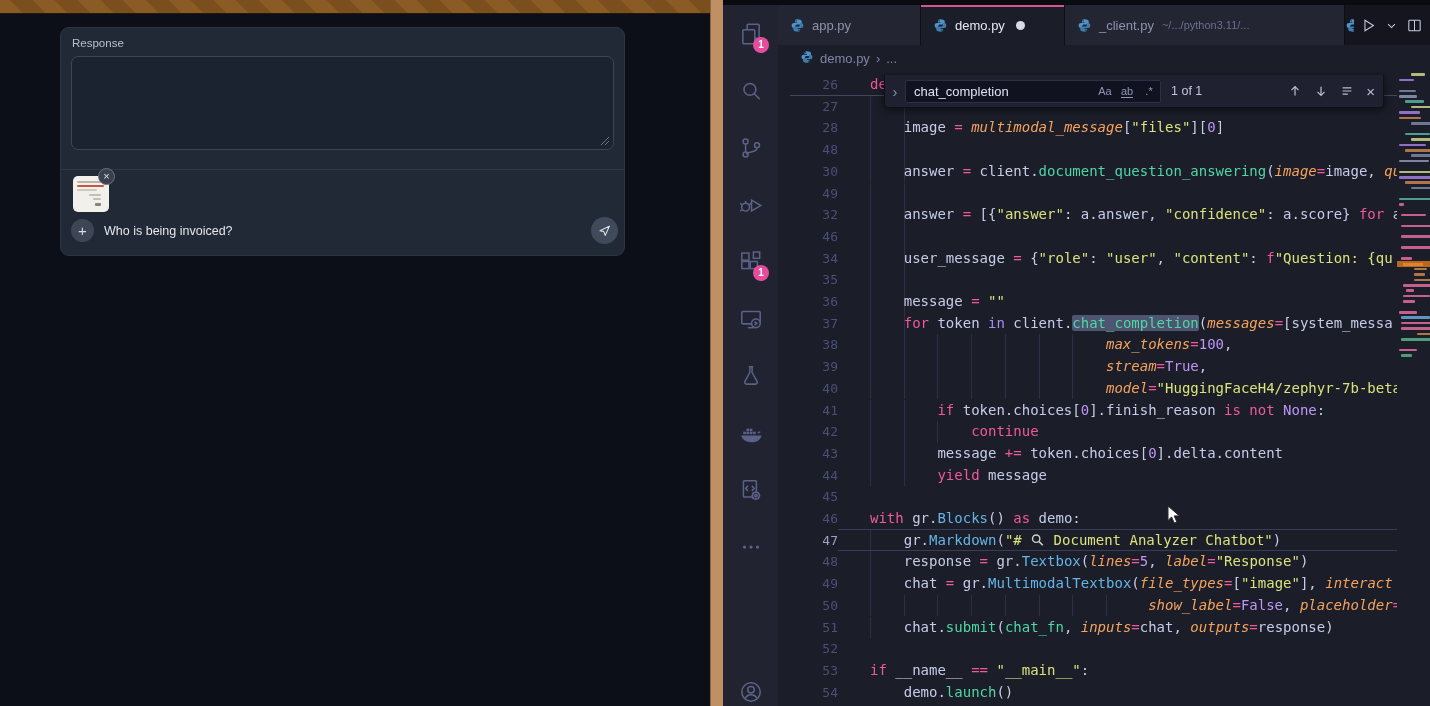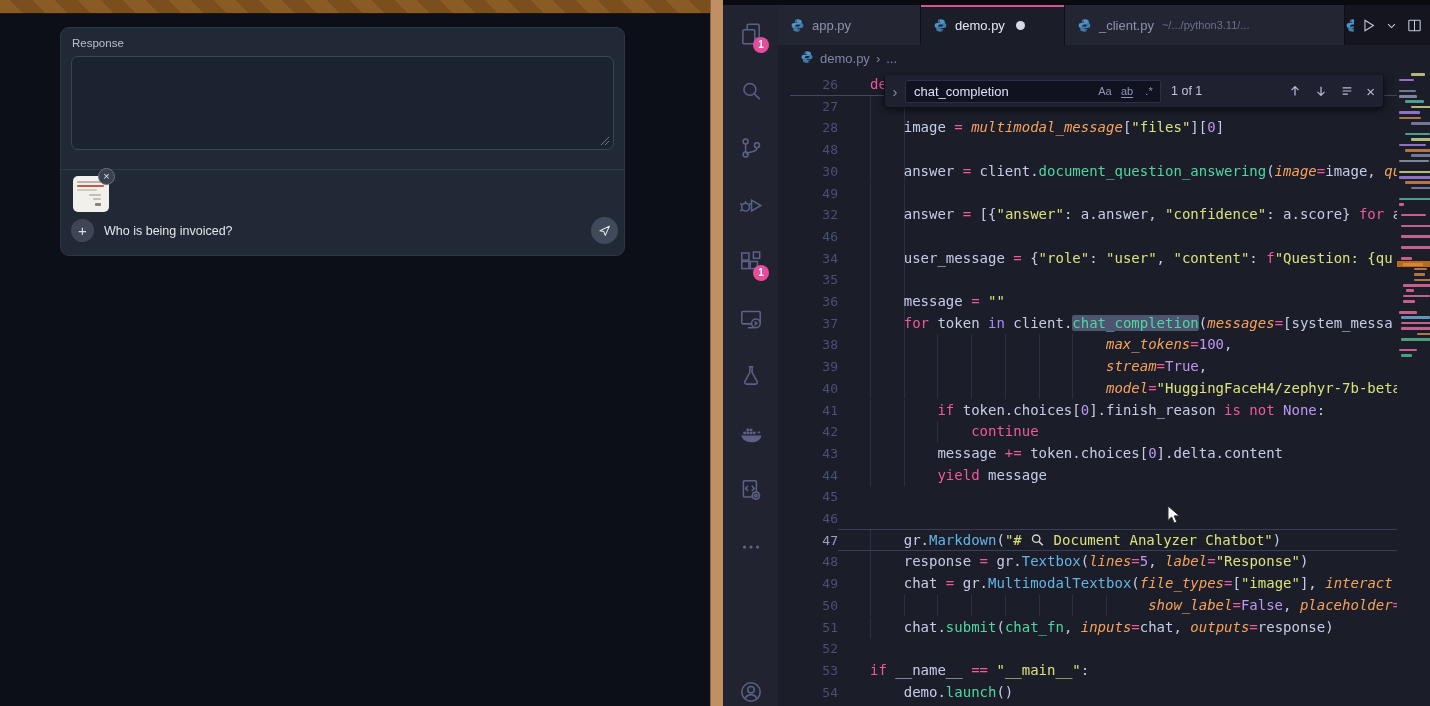--- a/index.html
+++ b/index.html
@@ -319,21 +319,21 @@
             <div class="cline" style="top: 219px;"><span class="gnum">36</span><span class="guide" style="left: 80px;"></span><span class="guide" style="left: 113.72px;"></span><span class="ctext"><span class="seg-txt">    message </span><span class="seg-op">=</span><span class="seg-txt"> </span><span class="seg-str">""</span></span></div>
             <div class="cline" style="top: 240.7px;"><span class="gnum">37</span><span class="guide" style="left: 80px;"></span><span class="guide" style="left: 113.72px;"></span><span class="ctext"><span class="seg-txt">    </span><span class="seg-kw">for</span><span class="seg-txt"> token </span><span class="seg-kw2">in</span><span class="seg-txt"> client.</span><span class="seg-fn hl">chat_completion</span><span class="seg-txt">(</span><span class="seg-param">messages</span><span class="seg-op">=</span><span class="seg-txt">[system_messa</span></span></div>
             <div class="cline" style="top: 262.4px;"><span class="gnum">38</span><span class="guide" style="left: 80px;"></span><span class="guide" style="left: 113.72px;"></span><span class="guide" style="left: 147.44px;"></span><span class="guide" style="left: 181.16px;"></span><span class="guide" style="left: 214.88px;"></span><span class="guide" style="left: 248.6px;"></span><span class="guide" style="left: 282.32px;"></span><span class="ctext"><span class="seg-txt">                            </span><span class="seg-param">max_tokens</span><span class="seg-op">=</span><span class="seg-num">100</span><span class="seg-txt">,</span></span></div>
             <div class="cline" style="top: 284.1px;"><span class="gnum">39</span><span class="guide" style="left: 80px;"></span><span class="guide" style="left: 113.72px;"></span><span class="guide" style="left: 147.44px;"></span><span class="guide" style="left: 181.16px;"></span><span class="guide" style="left: 214.88px;"></span><span class="guide" style="left: 248.6px;"></span><span class="guide" style="left: 282.32px;"></span><span class="ctext"><span class="seg-txt">                            </span><span class="seg-param">stream</span><span class="seg-op">=</span><span class="seg-num">True</span><span class="seg-txt">,</span></span></div>
             <div class="cline" style="top: 305.8px;"><span class="gnum">40</span><span class="guide" style="left: 80px;"></span><span class="guide" style="left: 113.72px;"></span><span class="guide" style="left: 147.44px;"></span><span class="guide" style="left: 181.16px;"></span><span class="guide" style="left: 214.88px;"></span><span class="guide" style="left: 248.6px;"></span><span class="guide" style="left: 282.32px;"></span><span class="ctext"><span class="seg-txt">                            </span><span class="seg-param">model</span><span class="seg-op">=</span><span class="seg-str">"HuggingFaceH4/zephyr-7b-beta</span></span></div>
             <div class="cline" style="top: 327.5px;"><span class="gnum">41</span><span class="guide" style="left: 80px;"></span><span class="guide" style="left: 113.72px;"></span><span class="ctext"><span class="seg-txt">        </span><span class="seg-kw">if</span><span class="seg-txt"> token.choices[</span><span class="seg-num">0</span><span class="seg-txt">].finish_reason </span><span class="seg-kw">is</span><span class="seg-txt"> </span><span class="seg-kw">not</span><span class="seg-txt"> </span><span class="seg-num">None</span><span class="seg-txt">:</span></span></div>
             <div class="cline" style="top: 349.2px;"><span class="gnum">42</span><span class="guide" style="left: 80px;"></span><span class="guide" style="left: 113.72px;"></span><span class="guide" style="left: 147.44px;"></span><span class="ctext"><span class="seg-txt">            </span><span class="seg-kw">continue</span></span></div>
             <div class="cline" style="top: 370.9px;"><span class="gnum">43</span><span class="guide" style="left: 80px;"></span><span class="guide" style="left: 113.72px;"></span><span class="ctext"><span class="seg-txt">        message </span><span class="seg-op">+=</span><span class="seg-txt"> token.choices[</span><span class="seg-num">0</span><span class="seg-txt">].delta.content</span></span></div>
             <div class="cline" style="top: 392.6px;"><span class="gnum">44</span><span class="guide" style="left: 80px;"></span><span class="guide" style="left: 113.72px;"></span><span class="ctext"><span class="seg-txt">        </span><span class="seg-kw">yield</span><span class="seg-txt"> message</span></span></div>
             <div class="cline" style="top: 414.3px;"><span class="gnum">45</span><span class="ctext"></span></div>
-            <div class="cline" style="top: 436px;"><span class="gnum">46</span></div>
+            <div class="cline" style="top: 436px;"><span class="gnum">46</span><span class="ctext"><span class="seg-kw">with</span><span class="seg-txt"> gr.</span><span class="seg-cls">Blocks</span><span class="seg-txt">() </span><span class="seg-kw">as</span><span class="seg-txt"> demo:</span></span></div>
             <div class="cline" style="top: 457.7px;"><span class="gnum cur">47</span><span class="guide" style="left: 80px;"></span><span class="ctext"><span class="seg-txt">    gr.</span><span class="seg-cls">Markdown</span><span class="seg-txt">(</span><span class="seg-str">"# </span><span><svg width="15" height="14" viewBox="0 0 16 16" style="vertical-align:-2px">
                     <circle cx="6.5" cy="6.5" r="4.2" stroke="#cfd4ca" fill="none" stroke-width="1.6"></circle>
                     <path d="M9.8 9.8L14 14" stroke="#cfd4ca" stroke-width="1.8"></path>
                   </svg></span><span class="seg-str"> Document Analyzer Chatbot"</span><span class="seg-txt">)</span></span></div>
             <div class="cline" style="top: 479.4px;"><span class="gnum">48</span><span class="guide" style="left: 80px;"></span><span class="ctext"><span class="seg-txt">    response </span><span class="seg-op">=</span><span class="seg-txt"> gr.</span><span class="seg-cls">Textbox</span><span class="seg-txt">(</span><span class="seg-param">lines</span><span class="seg-op">=</span><span class="seg-num">5</span><span class="seg-txt">, </span><span class="seg-param">label</span><span class="seg-op">=</span><span class="seg-str">"Response"</span><span class="seg-txt">)</span></span></div>
             <div class="cline" style="top: 501.1px;"><span class="gnum">49</span><span class="guide" style="left: 80px;"></span><span class="ctext"><span class="seg-txt">    chat </span><span class="seg-op">=</span><span class="seg-txt"> gr.</span><span class="seg-cls">MultimodalTextbox</span><span class="seg-txt">(</span><span class="seg-param">file_types</span><span class="seg-op">=</span><span class="seg-txt">[</span><span class="seg-str">"image"</span><span class="seg-txt">], </span><span class="seg-param">interact</span></span></div>
             <div class="cline" style="top: 522.8px;"><span class="gnum">50</span><span class="guide" style="left: 80px;"></span><span class="guide" style="left: 113.72px;"></span><span class="guide" style="left: 147.44px;"></span><span class="guide" style="left: 181.16px;"></span><span class="guide" style="left: 214.88px;"></span><span class="guide" style="left: 248.6px;"></span><span class="guide" style="left: 282.32px;"></span><span class="guide" style="left: 316.04px;"></span><span class="ctext"><span class="seg-txt">                                 </span><span class="seg-param">show_label</span><span class="seg-op">=</span><span class="seg-num">False</span><span class="seg-txt">, </span><span class="seg-param">placeholder</span><span class="seg-op">=</span></span></div>
             <div class="cline" style="top: 544.5px;"><span class="gnum">51</span><span class="guide" style="left: 80px;"></span><span class="ctext"><span class="seg-txt">    chat.</span><span class="seg-fn">submit</span><span class="seg-txt">(</span><span class="seg-fn">chat_fn</span><span class="seg-txt">, </span><span class="seg-param">inputs</span><span class="seg-op">=</span><span class="seg-txt">chat, </span><span class="seg-param">outputs</span><span class="seg-op">=</span><span class="seg-txt">response)</span></span></div>
             <div class="cline" style="top: 566.2px;"><span class="gnum">52</span><span class="ctext"></span></div>
             <div class="cline" style="top: 587.9px;"><span class="gnum">53</span><span class="ctext"><span class="seg-kw">if</span><span class="seg-txt"> __name__ </span><span class="seg-op">==</span><span class="seg-txt"> </span><span class="seg-str">"__main__"</span><span class="seg-txt">:</span></span></div>

